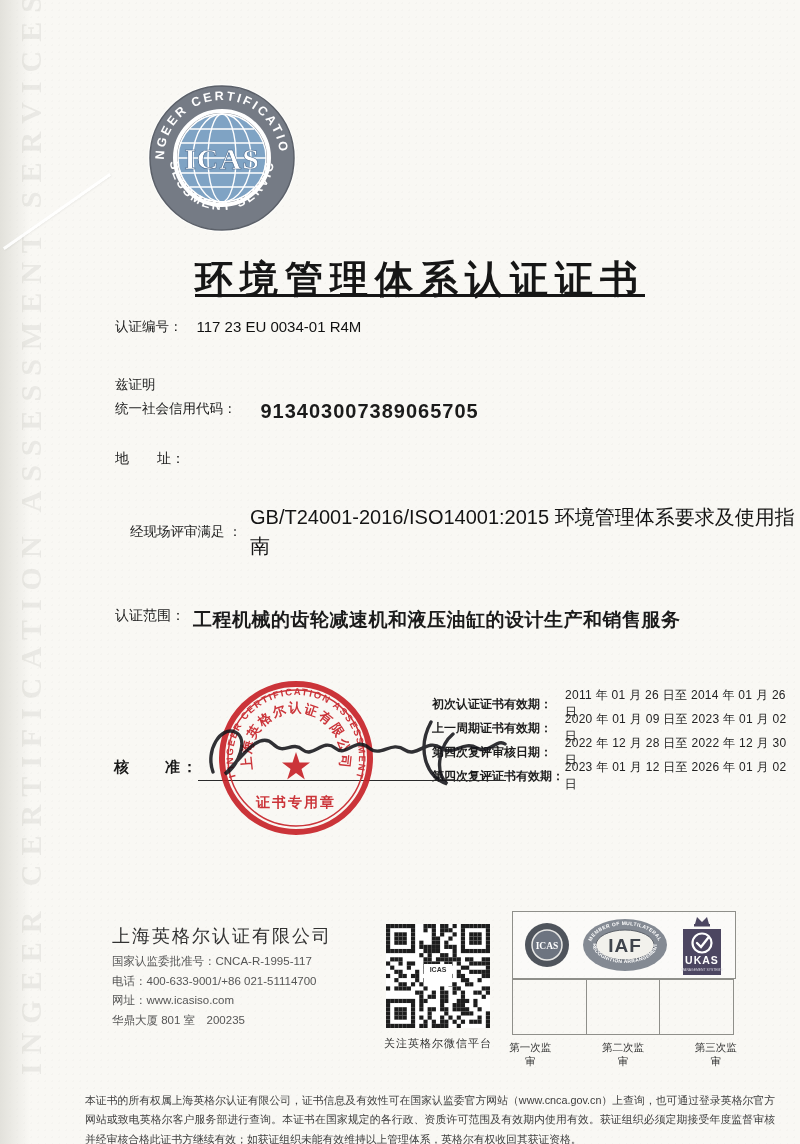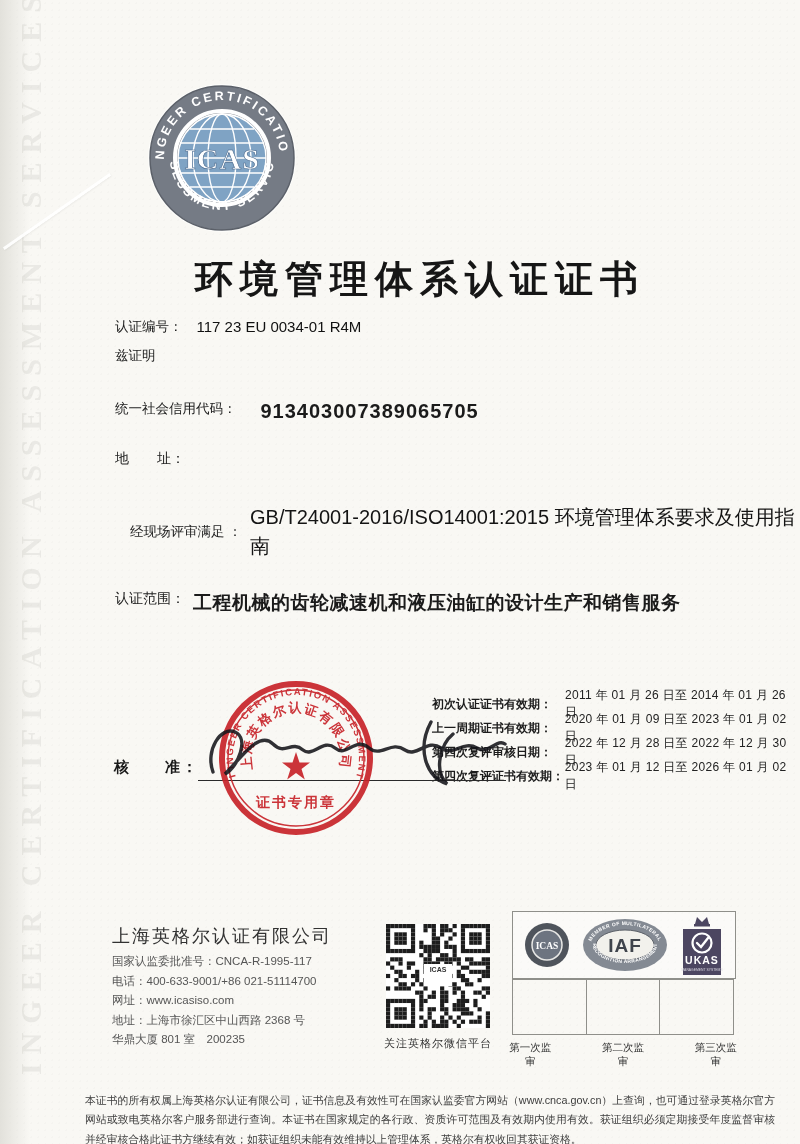--- a/index.html
+++ b/index.html
@@ -11,21 +11,21 @@
   .page::before{content:"";position:absolute;left:0;top:0;bottom:0;width:30px;
     background:linear-gradient(90deg,#e2e1db,rgba(255,255,255,0));}
   .abs{position:absolute;}
   .vert-watermark{position:absolute;left:14px;top:1075px;transform:rotate(-90deg);
     transform-origin:0 0;width:980px;font-family:"Liberation Serif", serif;
     font-weight:700;font-size:30px;letter-spacing:9px;color:rgba(105,105,98,0.10);
     white-space:nowrap;}
   .corner-crease{position:absolute;left:-8px;top:210px;width:130px;height:3px;
     background:rgba(255,255,255,0.9);transform:rotate(-35deg);box-shadow:0 1px 2px rgba(0,0,0,0.06);}
   .title{position:absolute;left:60px;top:254px;width:720px;text-align:center;
-    font-size:38px;font-weight:600;letter-spacing:7px;margin:0;color:#161616;}
+    font-size:38px;font-weight:600;letter-spacing:7px;margin:0;color:#161616;text-decoration:underline;}
   .row{position:absolute;display:flex;align-items:flex-start;}
   .lbl{font-size:13.5px;color:#222;flex:none;}
   .val-sm{font-size:15px;color:#111;}
   .company{font-size:30px;font-weight:700;letter-spacing:1px;color:#0e0e0e;}
   .credit{font-size:20px;font-weight:700;letter-spacing:1px;}
   .val-bold{font-size:19px;font-weight:700;}
   .standard-val{font-size:20px;font-weight:500;line-height:29px;width:560px;color:#141414;}
   .scope-val{font-size:19px;font-weight:700;letter-spacing:0.5px;}
   .dates{position:absolute;left:432px;top:692px;}
   .date-row{display:flex;align-items:center;height:24px;}
@@ -90,39 +90,39 @@
     </text>
   </svg>
 
   <h1 class="title">环境管理体系认证证书</h1>
 
   <div class="row" style="left:115px;top:318px">
     <span class="lbl">认证编号：</span>
     <span class="val-sm" style="margin-left:14px">117 23 EU 0034-01 R4M</span>
   </div>
 
-  <div class="row" style="left:115px;top:347px;align-items:flex-end">
+  <div class="row" style="left:115px;top:376px;align-items:flex-end">
     <span class="lbl" style="padding-bottom:6px">兹证明</span>
   </div>
 
   <div class="row" style="left:115px;top:400px">
     <span class="lbl">统一社会信用代码：</span>
     <span class="credit" style="margin-left:24px">913403007389065705</span>
   </div>
 
   <div class="row" style="left:115px;top:450px">
     <span class="lbl" style="font-size:14px">地　　址：</span>
   </div>
 
   <div class="row" style="left:130px;top:503px;align-items:center">
     <span class="lbl" style="width:120px">经现场评审满足 ：</span>
     <span class="standard-val">GB/T24001-2016/ISO14001:2015 环境管理体系要求及使用指南</span>
   </div>
 
-  <div class="row" style="left:115px;top:590px">
+  <div class="row" style="left:115px;top:607px">
     <span class="lbl" style="font-size:14px">认证范围：</span>
     <span class="scope-val" style="margin-left:8px">工程机械的齿轮减速机和液压油缸的设计生产和销售服务</span>
   </div>
 
   <div class="dates">
     <div class="date-row">
       <span class="date-lbl">初次认证证书有效期：</span>
       <span class="date-val">2011 年 01 月 26 日至 2014 年 01 月 26 日</span>
     </div>
     <div class="date-row">
@@ -164,21 +164,20 @@
       <path d="M18,72 C10,50 26,26 40,32 C54,38 44,66 30,74 C46,58 64,30 78,44 C90,56 96,40 108,50 C118,58 128,38 140,48 C152,58 160,36 174,48 C186,58 196,40 210,50 C222,58 232,38 246,48 C258,57 268,40 282,48 C294,55 302,38 310,44"></path>
       <path d="M236,22 C222,48 230,76 252,84 C238,70 246,44 258,34"></path>
     </g>
   </svg>
 
   <div class="issuer-name">上海英格尔认证有限公司</div>
   <div class="issuer-lines">
     <div>国家认监委批准号：CNCA-R-1995-117</div>
     <div>电话：400-633-9001/+86 021-51114700</div>
     <div>网址：www.icasiso.com</div>
-    <div>地址：上海市徐汇区中山西路 2368 号</div>
     <div>华鼎大厦 801 室　200235</div>
   </div>
 
   <div class="qr-wrap">
     <svg width="104" height="104" viewBox="0 0 104 104">
         <rect x="0.00" y="0.00" width="4.16" height="4.16"></rect>
         <rect x="4.16" y="0.00" width="4.16" height="4.16"></rect>
         <rect x="8.32" y="0.00" width="4.16" height="4.16"></rect>
         <rect x="12.48" y="0.00" width="4.16" height="4.16"></rect>
         <rect x="16.64" y="0.00" width="4.16" height="4.16"></rect>

